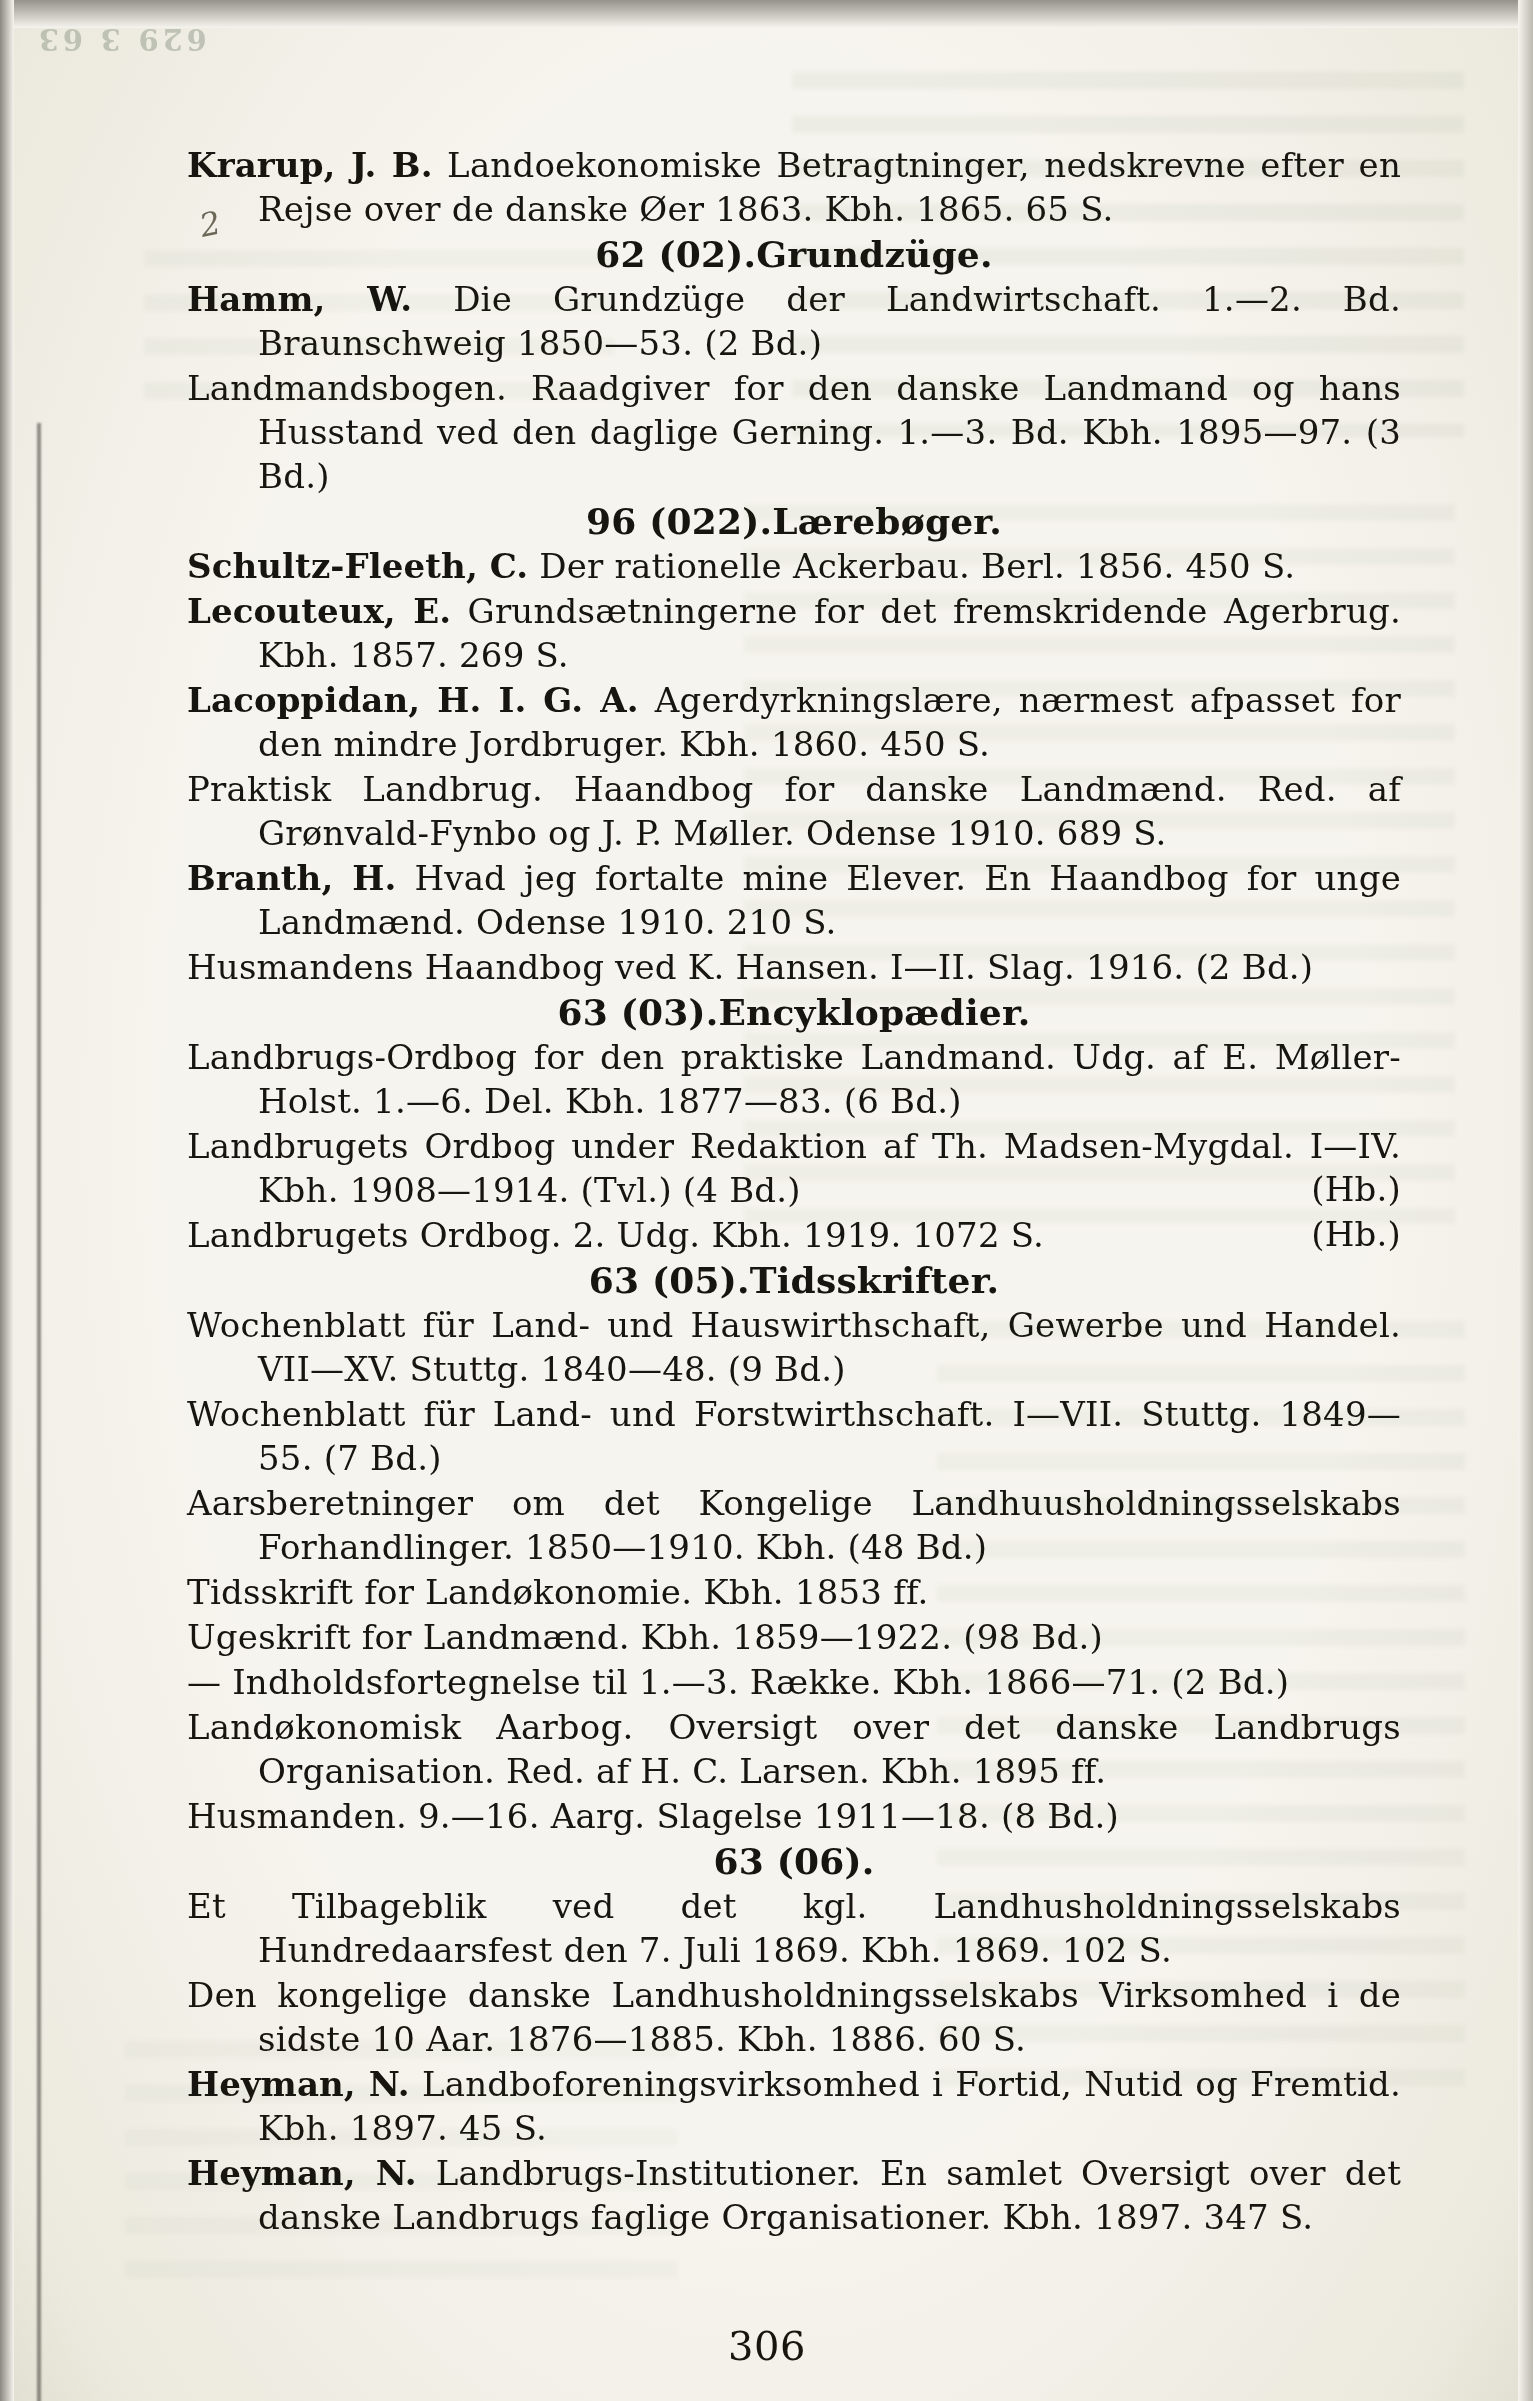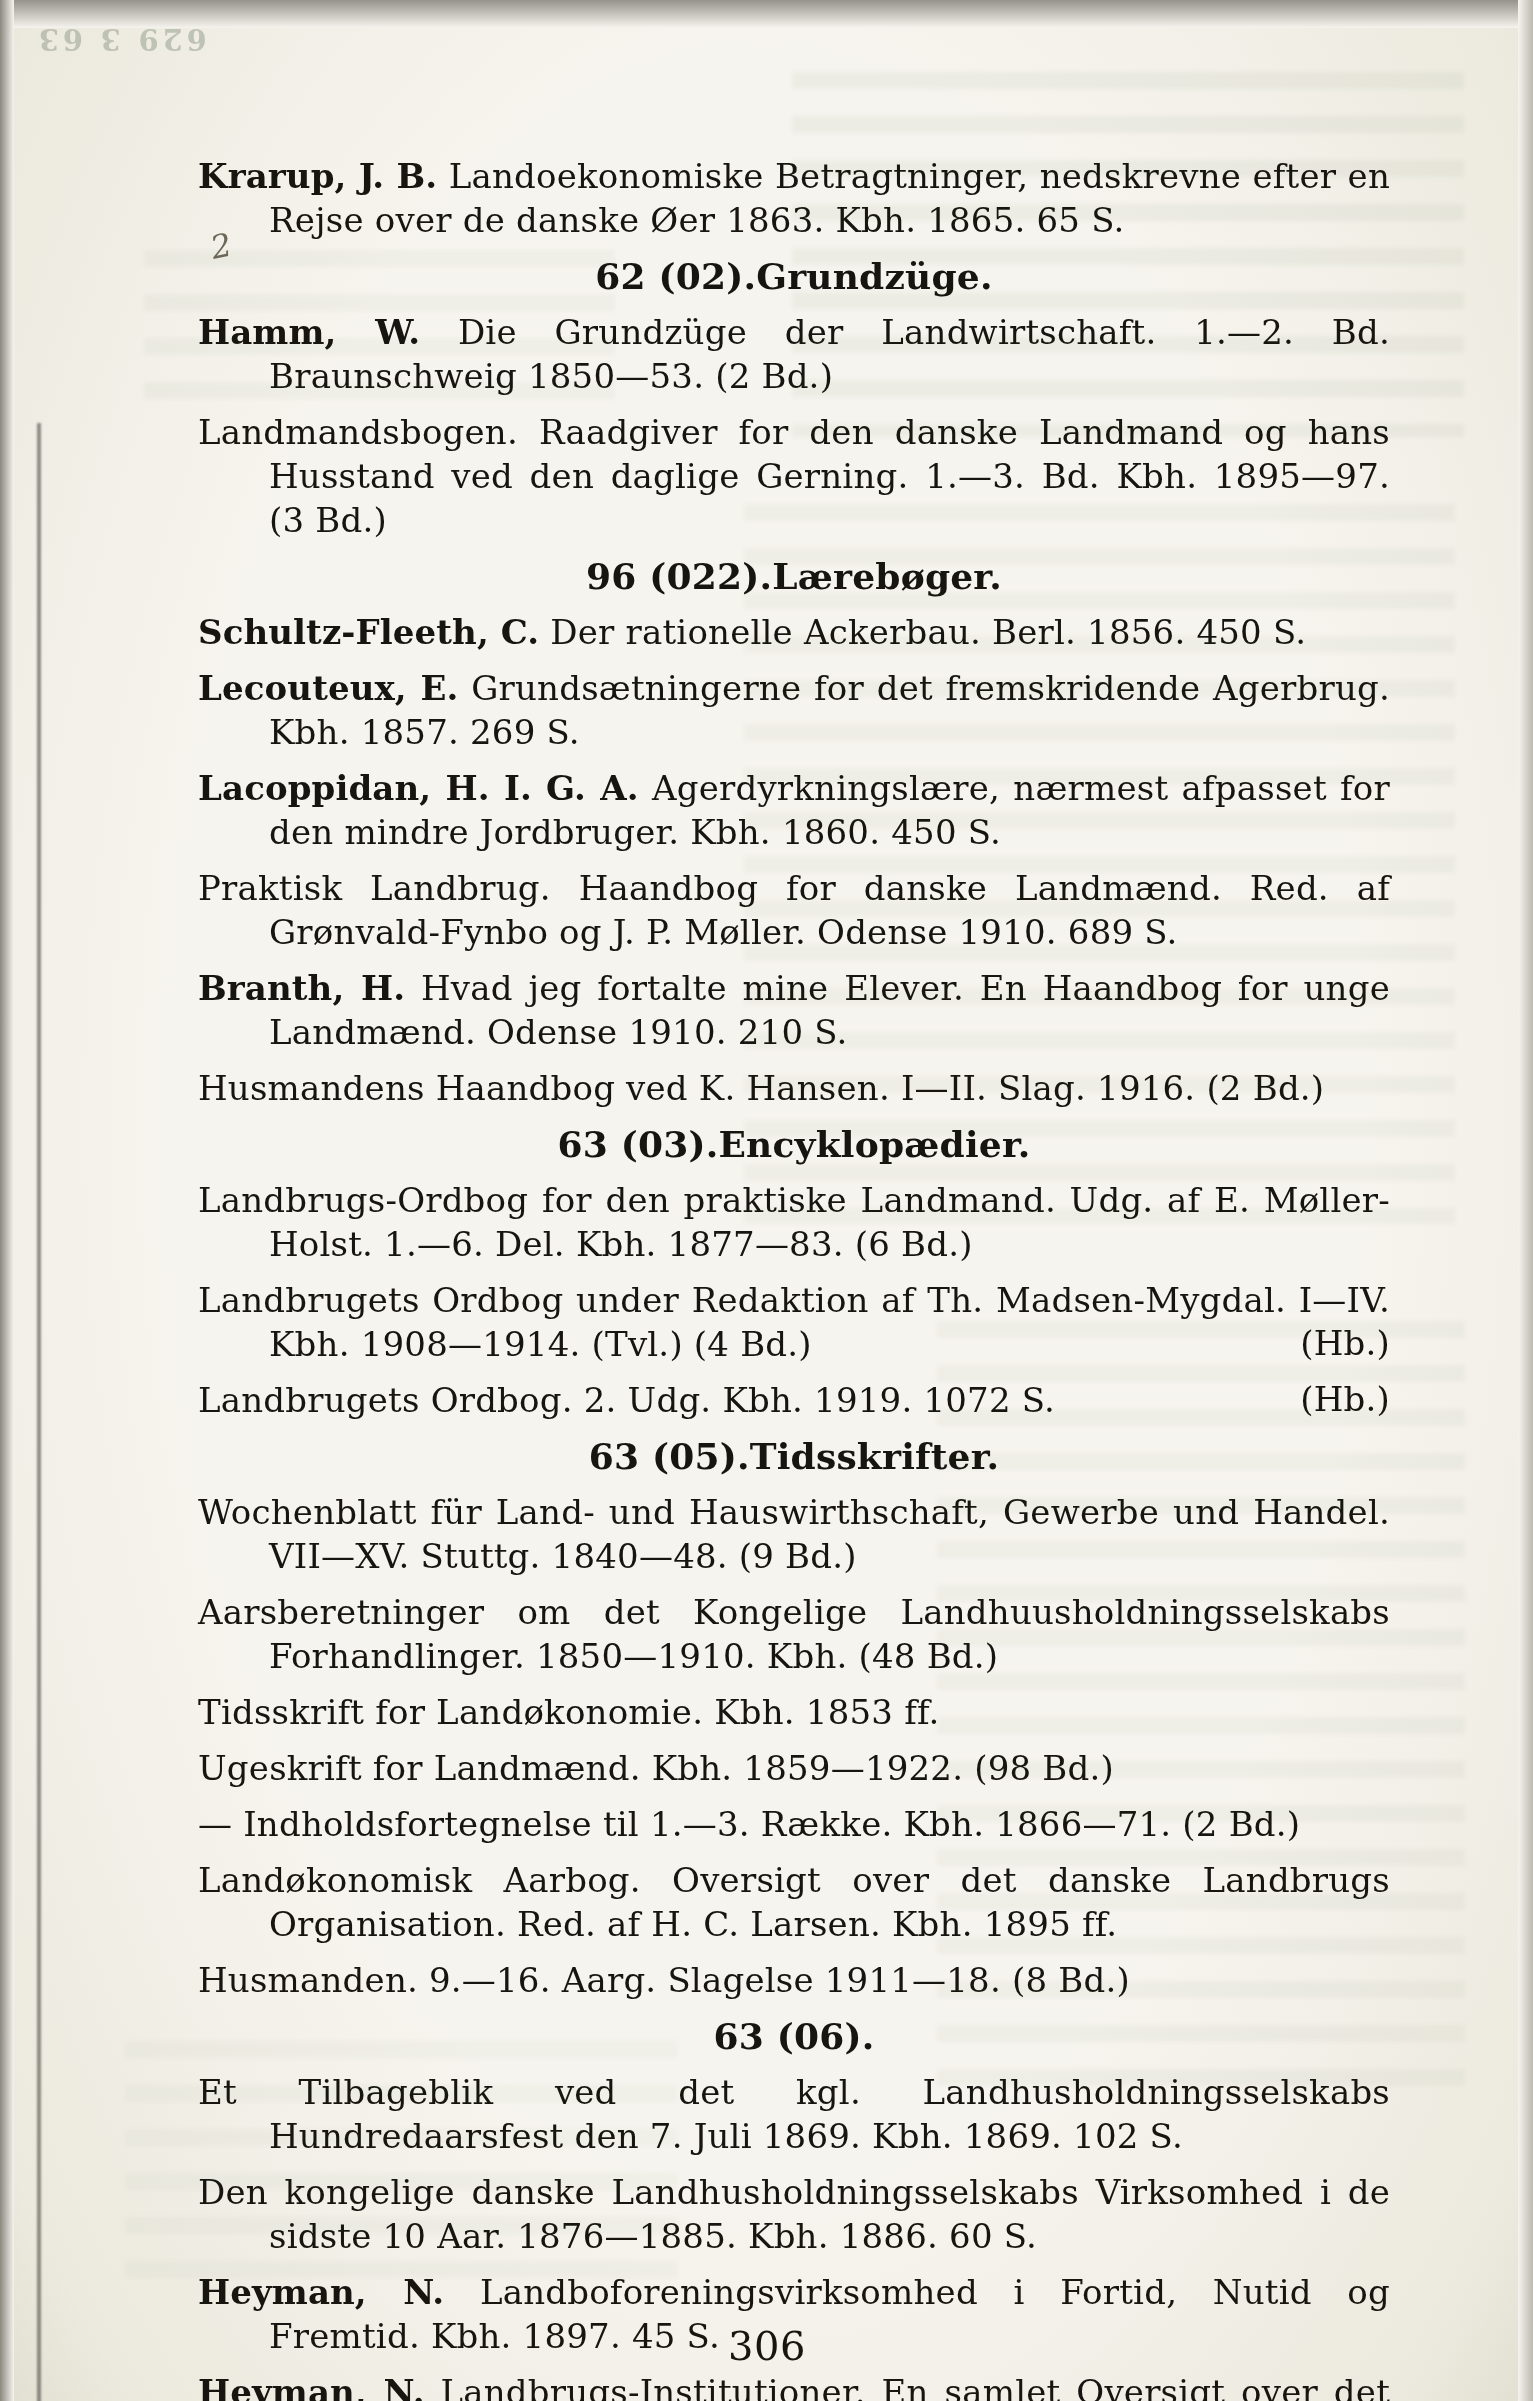--- a/index.html
+++ b/index.html
@@ -23,21 +23,21 @@
     transform:rotate(180deg)
   }
   .ghost{
     position:absolute;pointer-events:none;opacity:.5;filter:blur(1.9px);
     background:repeating-linear-gradient(180deg,
       rgba(128,140,120,.16) 0px, rgba(128,140,120,.16) 17.3px,
       rgba(0,0,0,0) 17.3px, rgba(0,0,0,0) 44px);
   }
   
   .column{position:absolute;left:186px;top:142px;width:1216px;color:#17150f}
-  .column p{margin:12px;font-size:34px;line-height:44px;letter-spacing:0.2px}
+  .column p{margin:1px;font-size:34px;line-height:44px;letter-spacing:0.2px}
   .entry{padding-left:71px;text-indent:-71px;text-align:justify;position:relative}
   .entry .lead{letter-spacing:0.1px}
   .entry .tail{position:absolute;right:0;bottom:1px;text-indent:0}
   .heading{display:flex;justify-content:center;font-weight:bold;position:relative;margin-top:1.4px}
   .heading b{font-size:36px}
   .annot{
     position:absolute;top:-30px;left:13.4px;font-weight:normal;font-style:italic;
     color:#565040;font-size:32px;transform:rotate(-12deg);opacity:.85
   }
   .page-number{
@@ -87,20 +87,21 @@
         <b>Encyklopædier.</b>
       </p>
       <p class="entry">Landbrugs-Ordbog for den praktiske Landmand. Udg. af E. Møller-Holst. 1.—6. Del. Kbh. 1877—83. (6 Bd.)</p>
       <p class="entry">Landbrugets Ordbog under Redaktion af Th. Madsen-Mygdal. I—IV. Kbh. 1908—1914. (Tvl.) (4 Bd.)<span class="tail">(Hb.)</span></p>
       <p class="entry">Landbrugets Ordbog. 2. Udg. Kbh. 1919. 1072 S.<span class="tail">(Hb.)</span></p>
       <p class="heading">
         <b>63 (05).</b>
         <b>Tidsskrifter.</b>
       </p>
       <p class="entry">Wochenblatt für Land- und Hauswirthschaft, Gewerbe und Handel. VII—XV. Stuttg. 1840—48. (9 Bd.)</p>
+      <p class="entry">Wochenblatt für Land- und Forstwirthschaft. I—VII. Stuttg. 1849—55. (7 Bd.)</p>
       <p class="entry">Aarsberetninger om det Kongelige Landhuusholdningsselskabs Forhandlinger. 1850—1910. Kbh. (48 Bd.)</p>
       <p class="entry">Tidsskrift for Landøkonomie. Kbh. 1853 ff.</p>
       <p class="entry">Ugeskrift for Landmænd. Kbh. 1859—1922. (98 Bd.)</p>
       <p class="entry">— Indholdsfortegnelse til 1.—3. Række. Kbh. 1866—71. (2 Bd.)</p>
       <p class="entry">Landøkonomisk Aarbog. Oversigt over det danske Landbrugs Organisation. Red. af H. C. Larsen. Kbh. 1895 ff.</p>
       <p class="entry">Husmanden. 9.—16. Aarg. Slagelse 1911—18. (8 Bd.)</p>
       <p class="heading">
         <b>63 (06).</b>
       </p>
       <p class="entry">Et Tilbageblik ved det kgl. Landhusholdningsselskabs Hundredaarsfest den 7. Juli 1869. Kbh. 1869. 102 S.</p>

